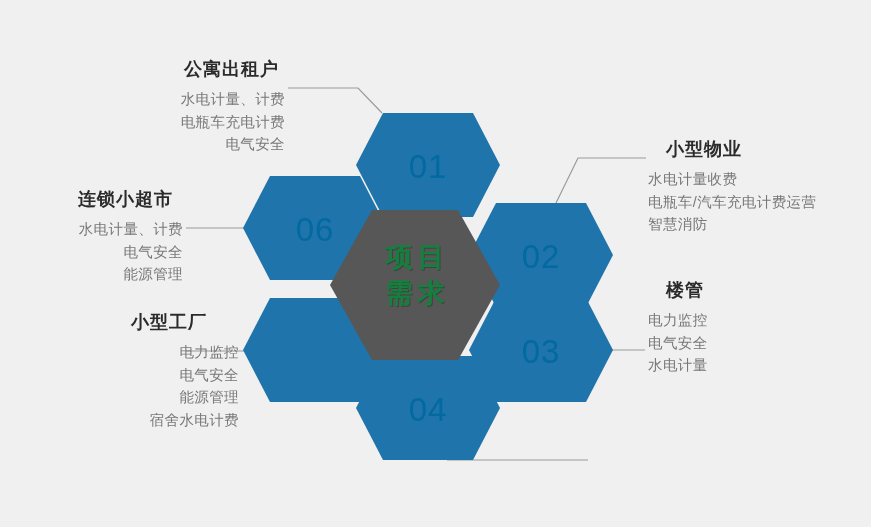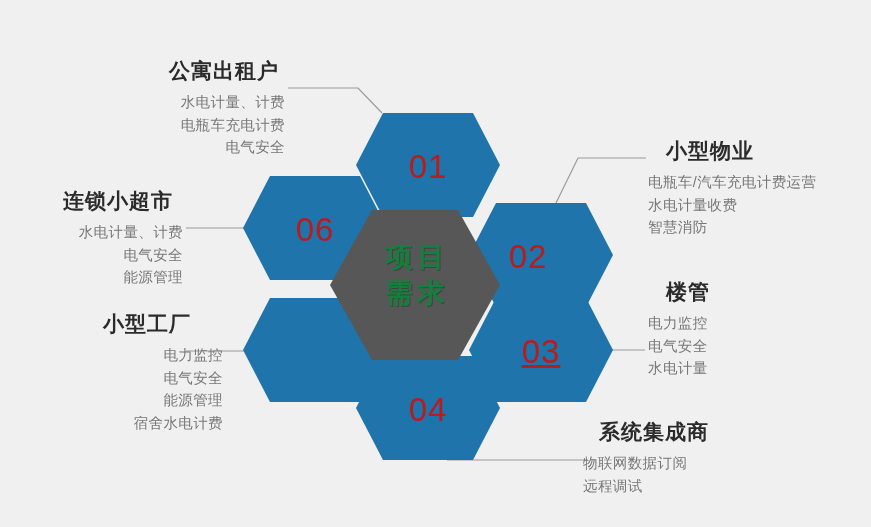--- a/index.html
+++ b/index.html
@@ -31,21 +31,21 @@
     width: 871px;
     height: 527px;
   }
 
   
   .block {
     position: absolute;
     line-height: 1.0;
   }
   .block .heading {
-    font-size: 21px;
+    font-size: 18px;
     font-weight: bold;
     color: #2b2b2b;
     letter-spacing: 1px;
     white-space: nowrap;
     margin: 0 0 14px 0;
   }
   .block .items {
     margin: 0;
     padding: 0;
     list-style: none;
@@ -68,21 +68,21 @@
   .b-apartment .heading { margin-right: 4px; }
   .b-supermarket .heading { margin-right: 8px; }
   .b-factory .heading { margin-right: 30px; }
   .b-property .heading { margin-left: 18px; }
   .b-buildingmgr .heading { margin-left: 18px; }
   .b-integrator .heading { margin-left: 16px; }
 
   
   .hexnum {
     position: absolute;
-    color: #b91c1c;
+    color: #0369a1;
     font-size: 33px;
     font-weight: 300;
     letter-spacing: 1px;
     text-align: center;
     pointer-events: none;
   }
   
   .centerlabel {
     position: absolute;
     width: 170px;
@@ -137,22 +137,22 @@
 
     <polygon fill="#575757" points="372,210 458,210 500,285 458,360 372,360 330,285"></polygon>
   </svg>
 
   <div class="centerlabel">
     <div>项目</div>
     <div>需求</div>
   </div>
 
   <div class="hexnum" style="left:368px; top:148px; width:120px;">01</div>
-  <div class="hexnum" style="left:468px; top:238px; width:120px;">02</div>
-  <div class="hexnum" style="left:481px; top:333px; width:120px;text-decoration:underline;">03</div>
+  <div class="hexnum" style="left:481px; top:238px; width:120px;">02</div>
+  <div class="hexnum" style="left:481px; top:333px; width:120px;">03</div>
   <div class="hexnum" style="left:368px; top:391px; width:120px;">04</div>
   <div class="hexnum" style="left:255px; top:211px; width:120px;">06</div>
 
   <div class="block right-side b-apartment" style="left:40px; top:60px; width:245px;">
     <div class="heading">公寓出租户</div>
     <ul class="items">
       <li>水电计量、计费</li>
       <li>电瓶车充电计费</li>
       <li>电气安全</li>
     </ul>
@@ -160,49 +160,42 @@
 
   <div class="block right-side b-supermarket" style="left:0px; top:190px; width:183px;">
     <div class="heading">连锁小超市</div>
     <ul class="items">
       <li>水电计量、计费</li>
       <li>电气安全</li>
       <li>能源管理</li>
     </ul>
   </div>
 
-  <div class="block right-side b-factory" style="left:0px; top:313px; width:183px;padding-left:40px;">
+  <div class="block right-side b-factory" style="left:16px; top:313px; width:183px;padding-left:40px;">
     <div class="heading">小型工厂</div>
     <ul class="items">
       <li>电力监控</li>
       <li>电气安全</li>
       <li>能源管理</li>
       <li>宿舍水电计费</li>
     </ul>
   </div>
 
   <div class="block left-side b-property" style="left:648px; top:140px; width:223px;">
     <div class="heading">小型物业</div>
     <ul class="items">
+      <li>水电计量收费</li>
       <li>电瓶车/汽车充电计费运营</li>
-      <li>水电计量收费</li>
       <li>智慧消防</li>
     </ul>
   </div>
 
   <div class="block left-side b-buildingmgr" style="left:648px; top:281px; width:223px;">
     <div class="heading">楼管</div>
     <ul class="items">
       <li>电力监控</li>
       <li>电气安全</li>
       <li>水电计量</li>
     </ul>
   </div>
 
-  <div class="block left-side b-integrator" style="left:583px; top:421px; width:288px;">
-    <div class="heading">系统集成商</div>
-    <ul class="items">
-      <li>物联网数据订阅</li>
-      <li>远程调试</li>
-    </ul>
-  </div>
 
 </div>
 
 </body></html>

